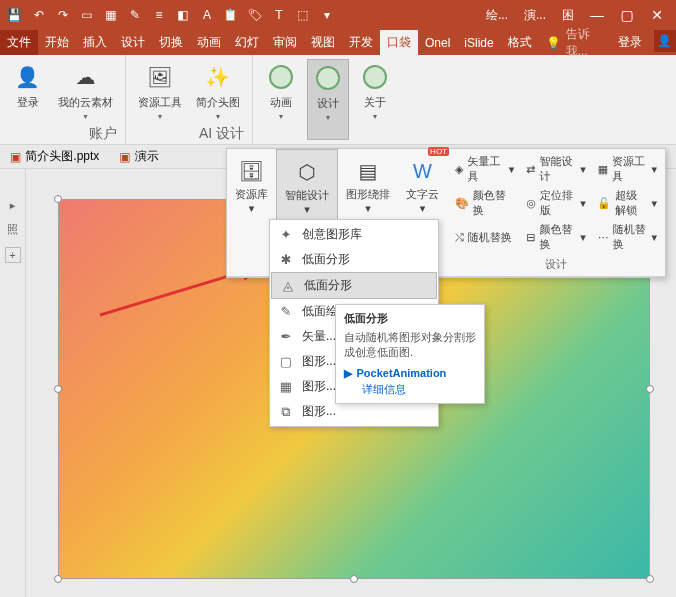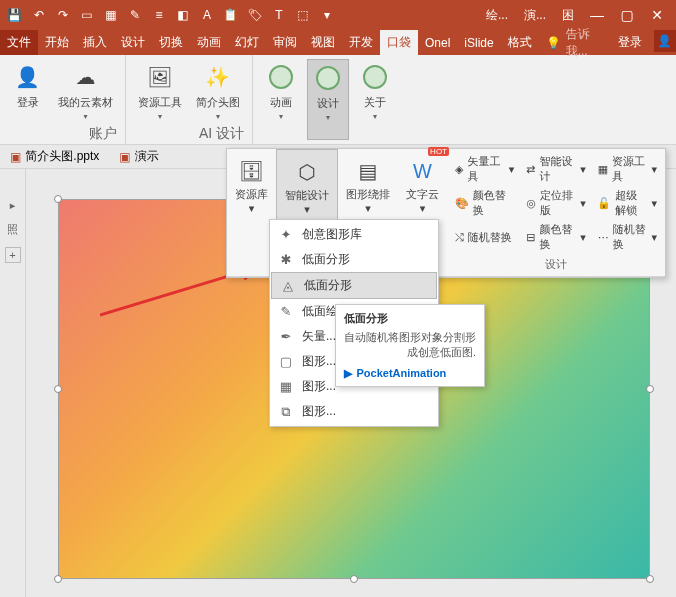--- a/index.html
+++ b/index.html
@@ -55,21 +55,21 @@
 .panel-top .right-list { flex: 1; padding: 4px 6px; display: grid; grid-template-columns: 1fr 1fr 1fr; gap: 2px 8px; font-size: 11px; color: #444; }
 .panel-top .right-list .link-item { display: flex; align-items: center; gap: 4px; cursor: pointer; padding: 1px 2px; }
 .panel-top .right-list .sec-label { grid-column: 1 / -1; text-align: center; color: #666; padding-top: 2px; }
 .dropdown-menu { position: absolute; left: 42px; top: 70px; width: 170px; background: #fff; border: 1px solid #c8c8c8; box-shadow: 2px 2px 6px rgba(0,0,0,0.2); padding: 2px 0; }
 .dropdown-menu .mi { display: flex; align-items: center; gap: 8px; padding: 4px 8px; font-size: 12px; color: #333; cursor: pointer; }
 .dropdown-menu .mi.hl { background: #e0e0e0; border: 1px solid #b8b8b8; margin: 0 1px; }
 .dropdown-menu .mi .mi-ic { width: 16px; height: 16px; display: flex; align-items: center; justify-content: center; color: #666; font-size: 13px; }
 
 .tooltip { position: absolute; left: 108px; top: 155px; width: 150px; background: #fff; border: 1px solid #c8c8c8; box-shadow: 2px 2px 6px rgba(0,0,0,0.2); padding: 6px 8px; font-size: 11px; color: #333; }
 .tooltip .tt-title { font-weight: bold; margin-bottom: 4px; }
-.tooltip .tt-body { color: #555; margin-bottom: 6px; line-height: 1.4; text-align: right; }
+.tooltip .tt-body { color: #555; margin-bottom: 6px; line-height: 1.4; }
 .tooltip .tt-link { color: #0066cc; font-weight: bold; display: flex; align-items: center; gap: 4px; }
 .tooltip .tt-more { color: #0066cc; padding-left: 18px; margin-top: 2px; }
 
 .arrow { position: absolute; left: 100px; top: 260px; z-index: 50; pointer-events: none; }
 
 .icon-circle { width: 24px; height: 24px; border: 2px solid #888; border-radius: 50%; display: inline-block; }
 .icon-circle.green { border-color: #6fa86f; background: #d4e8d4; }
 .hot-badge { background: #e84c3d; color: #fff; font-size: 8px; padding: 0 2px; border-radius: 2px; position: absolute; top: -2px; right: -2px; }
 </style>
 </head>
@@ -329,14 +329,15 @@
       </div>
   </div>
 
   <div class="tooltip">
     <div class="tt-title">低面分形</div>
     <div class="tt-body">自动随机将图形对象分割形成创意低面图.</div>
     <div class="tt-link">
         <span>▶</span>
         <span>PocketAnimation</span>
       </div>
+    <div class="tt-more">详细信息</div>
   </div>
 </div>
 
 </body></html>

